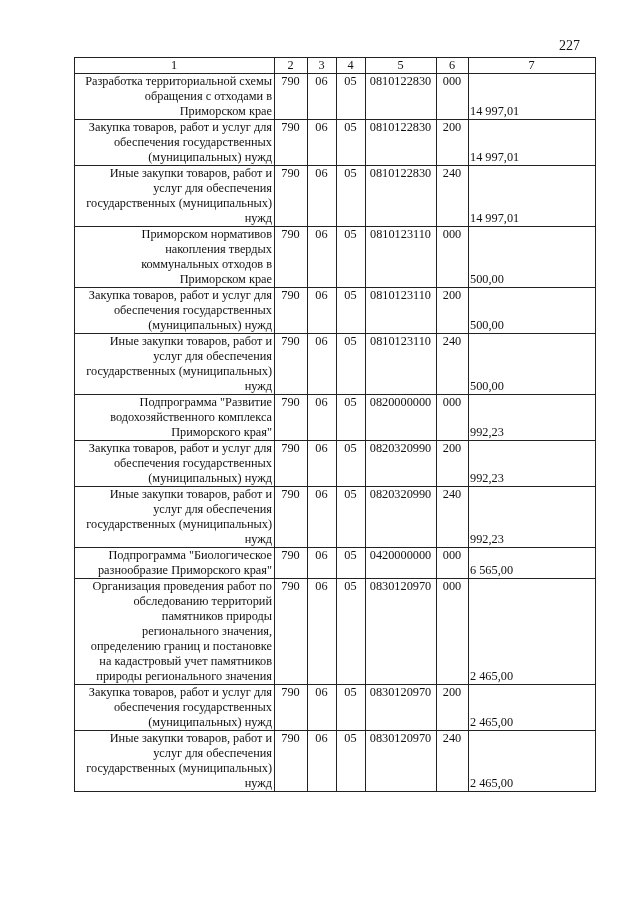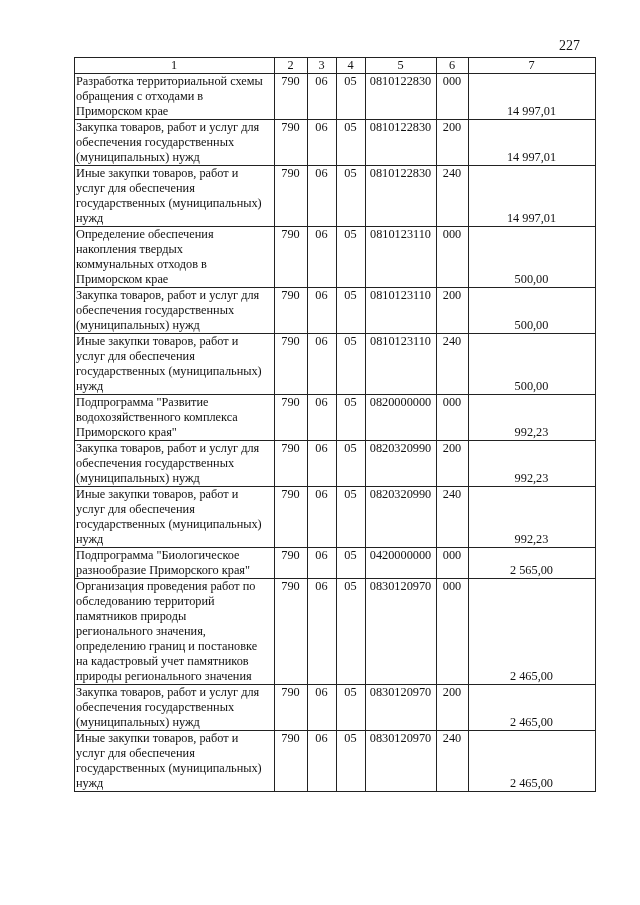--- a/index.html
+++ b/index.html
@@ -5,22 +5,22 @@
   html, body { margin: 0; padding: 0; background: #ffffff; }
   body { width: 640px; height: 905px; position: relative; overflow: hidden;
          font-family: "Liberation Serif", "DejaVu Serif", serif; color: #111; }
   .page-number { position: absolute; top: 38px; right: 60px; font-size: 14px; line-height: 16px; }
   table.budget { position: absolute; left: 74px; top: 57px; border-collapse: collapse;
                  table-layout: fixed; width: 521px; font-size: 12.3px; line-height: 15px; }
   table.budget td { border: 1px solid #222; padding: 0 2px 0 1px; vertical-align: top; overflow: hidden; }
   table.budget tr.hdr td { text-align: center; height: 14px; }
   td.c-name { text-align: left; }
   td.c-code { text-align: center; }
-  td.c-amt { text-align: center; vertical-align: bottom !important; white-space: nowrap; }
-  .name-text { display: block; white-space: pre-line; }
+  td.c-amt { text-align: left; vertical-align: bottom !important; white-space: nowrap; }
+  .name-text { display: block; white-space: pre-line; text-align: right; }
 </style>
 </head>
 <body>
 
 <div class="page-number">227</div>
 
 <table class="budget">
   <colgroup>
     <col style="width:200px">
       <col style="width:33px">
@@ -79,21 +79,21 @@
     <td class="c-code">790</td>
     <td class="c-code">06</td>
     <td class="c-code">05</td>
     <td class="c-code">0810122830</td>
     <td class="c-code">240</td>
     <td class="c-amt">14 997,01</td>
   </tr>
 
   <tr>
     <td class="c-name">
-          <span class="name-text">Определение обеспечения
+          <span class="name-text">Приморском нормативов
 накопления твердых
 коммунальных отходов в
 Приморском крае</span>
         </td>
     <td class="c-code">790</td>
     <td class="c-code">06</td>
     <td class="c-code">05</td>
     <td class="c-code">0810123110</td>
     <td class="c-code">000</td>
     <td class="c-amt">500,00</td>
@@ -175,21 +175,21 @@
   <tr>
     <td class="c-name">
           <span class="name-text">Подпрограмма "Биологическое
 разнообразие Приморского края"</span>
         </td>
     <td class="c-code">790</td>
     <td class="c-code">06</td>
     <td class="c-code">05</td>
     <td class="c-code">0420000000</td>
     <td class="c-code">000</td>
-    <td class="c-amt">2 565,00</td>
+    <td class="c-amt">6 565,00</td>
   </tr>
 
   <tr>
     <td class="c-name">
           <span class="name-text">Организация проведения работ по
 обследованию территорий
 памятников природы
 регионального значения,
 определению границ и постановке
 на кадастровый учет памятников

